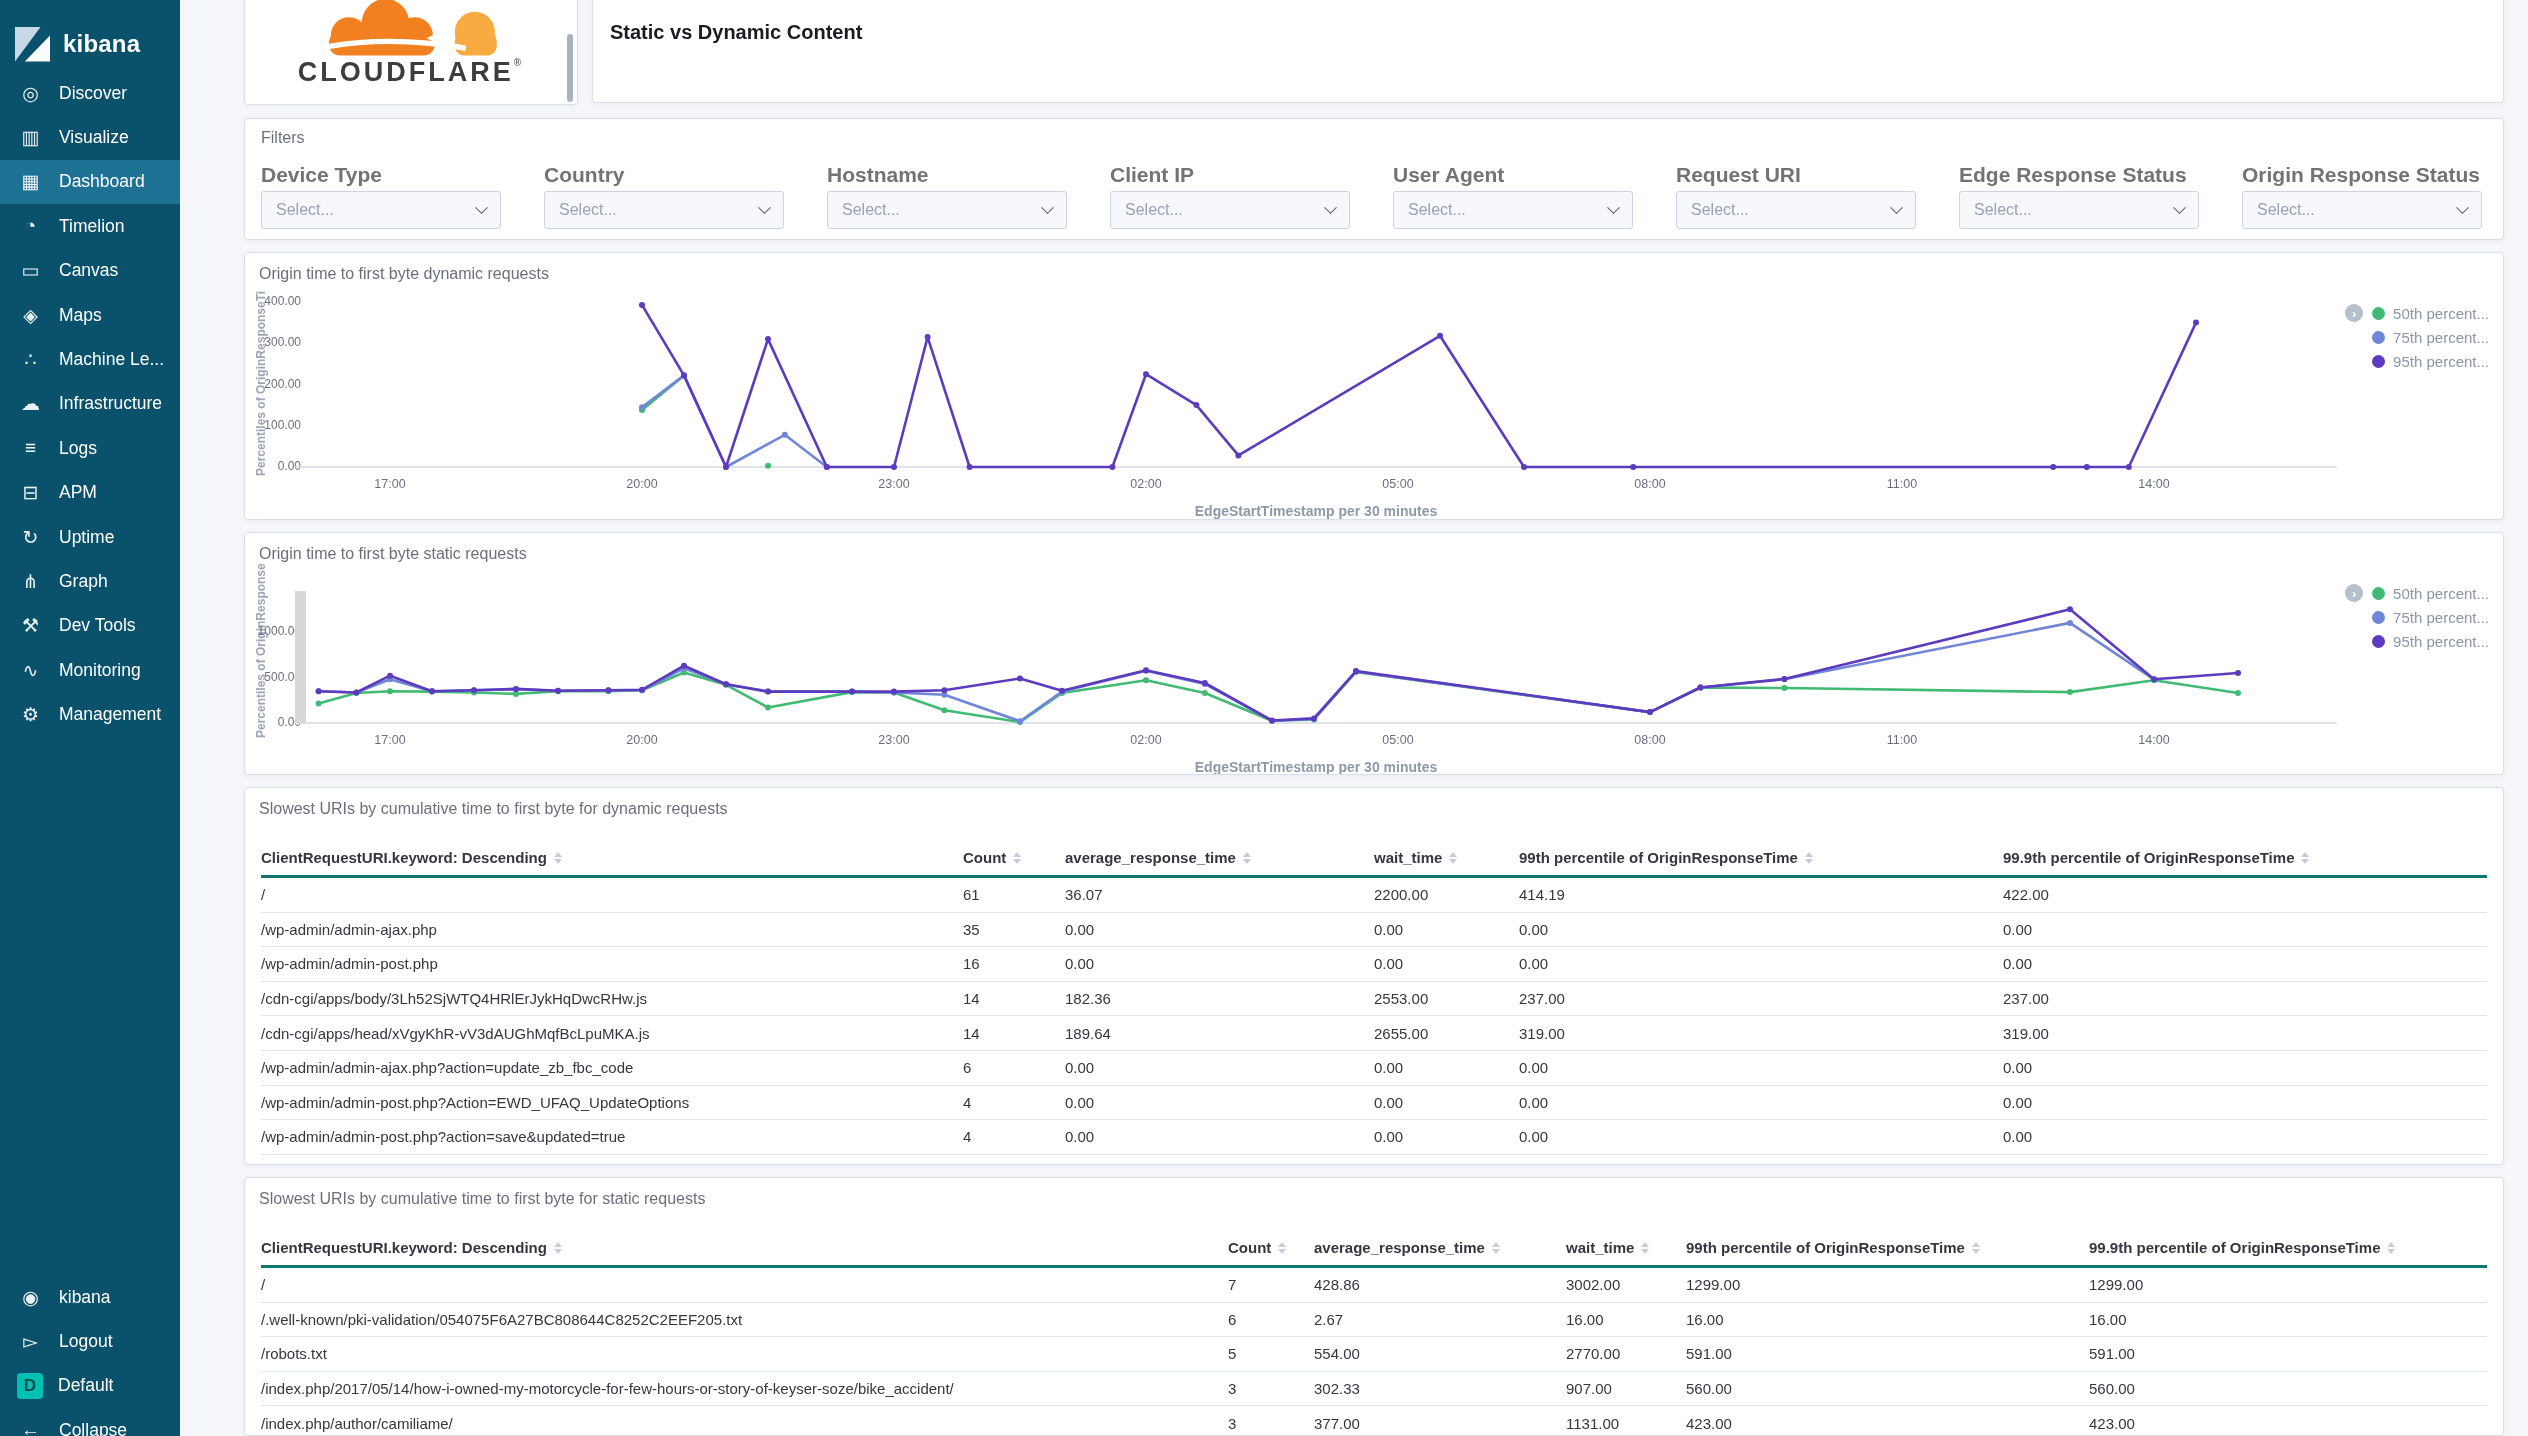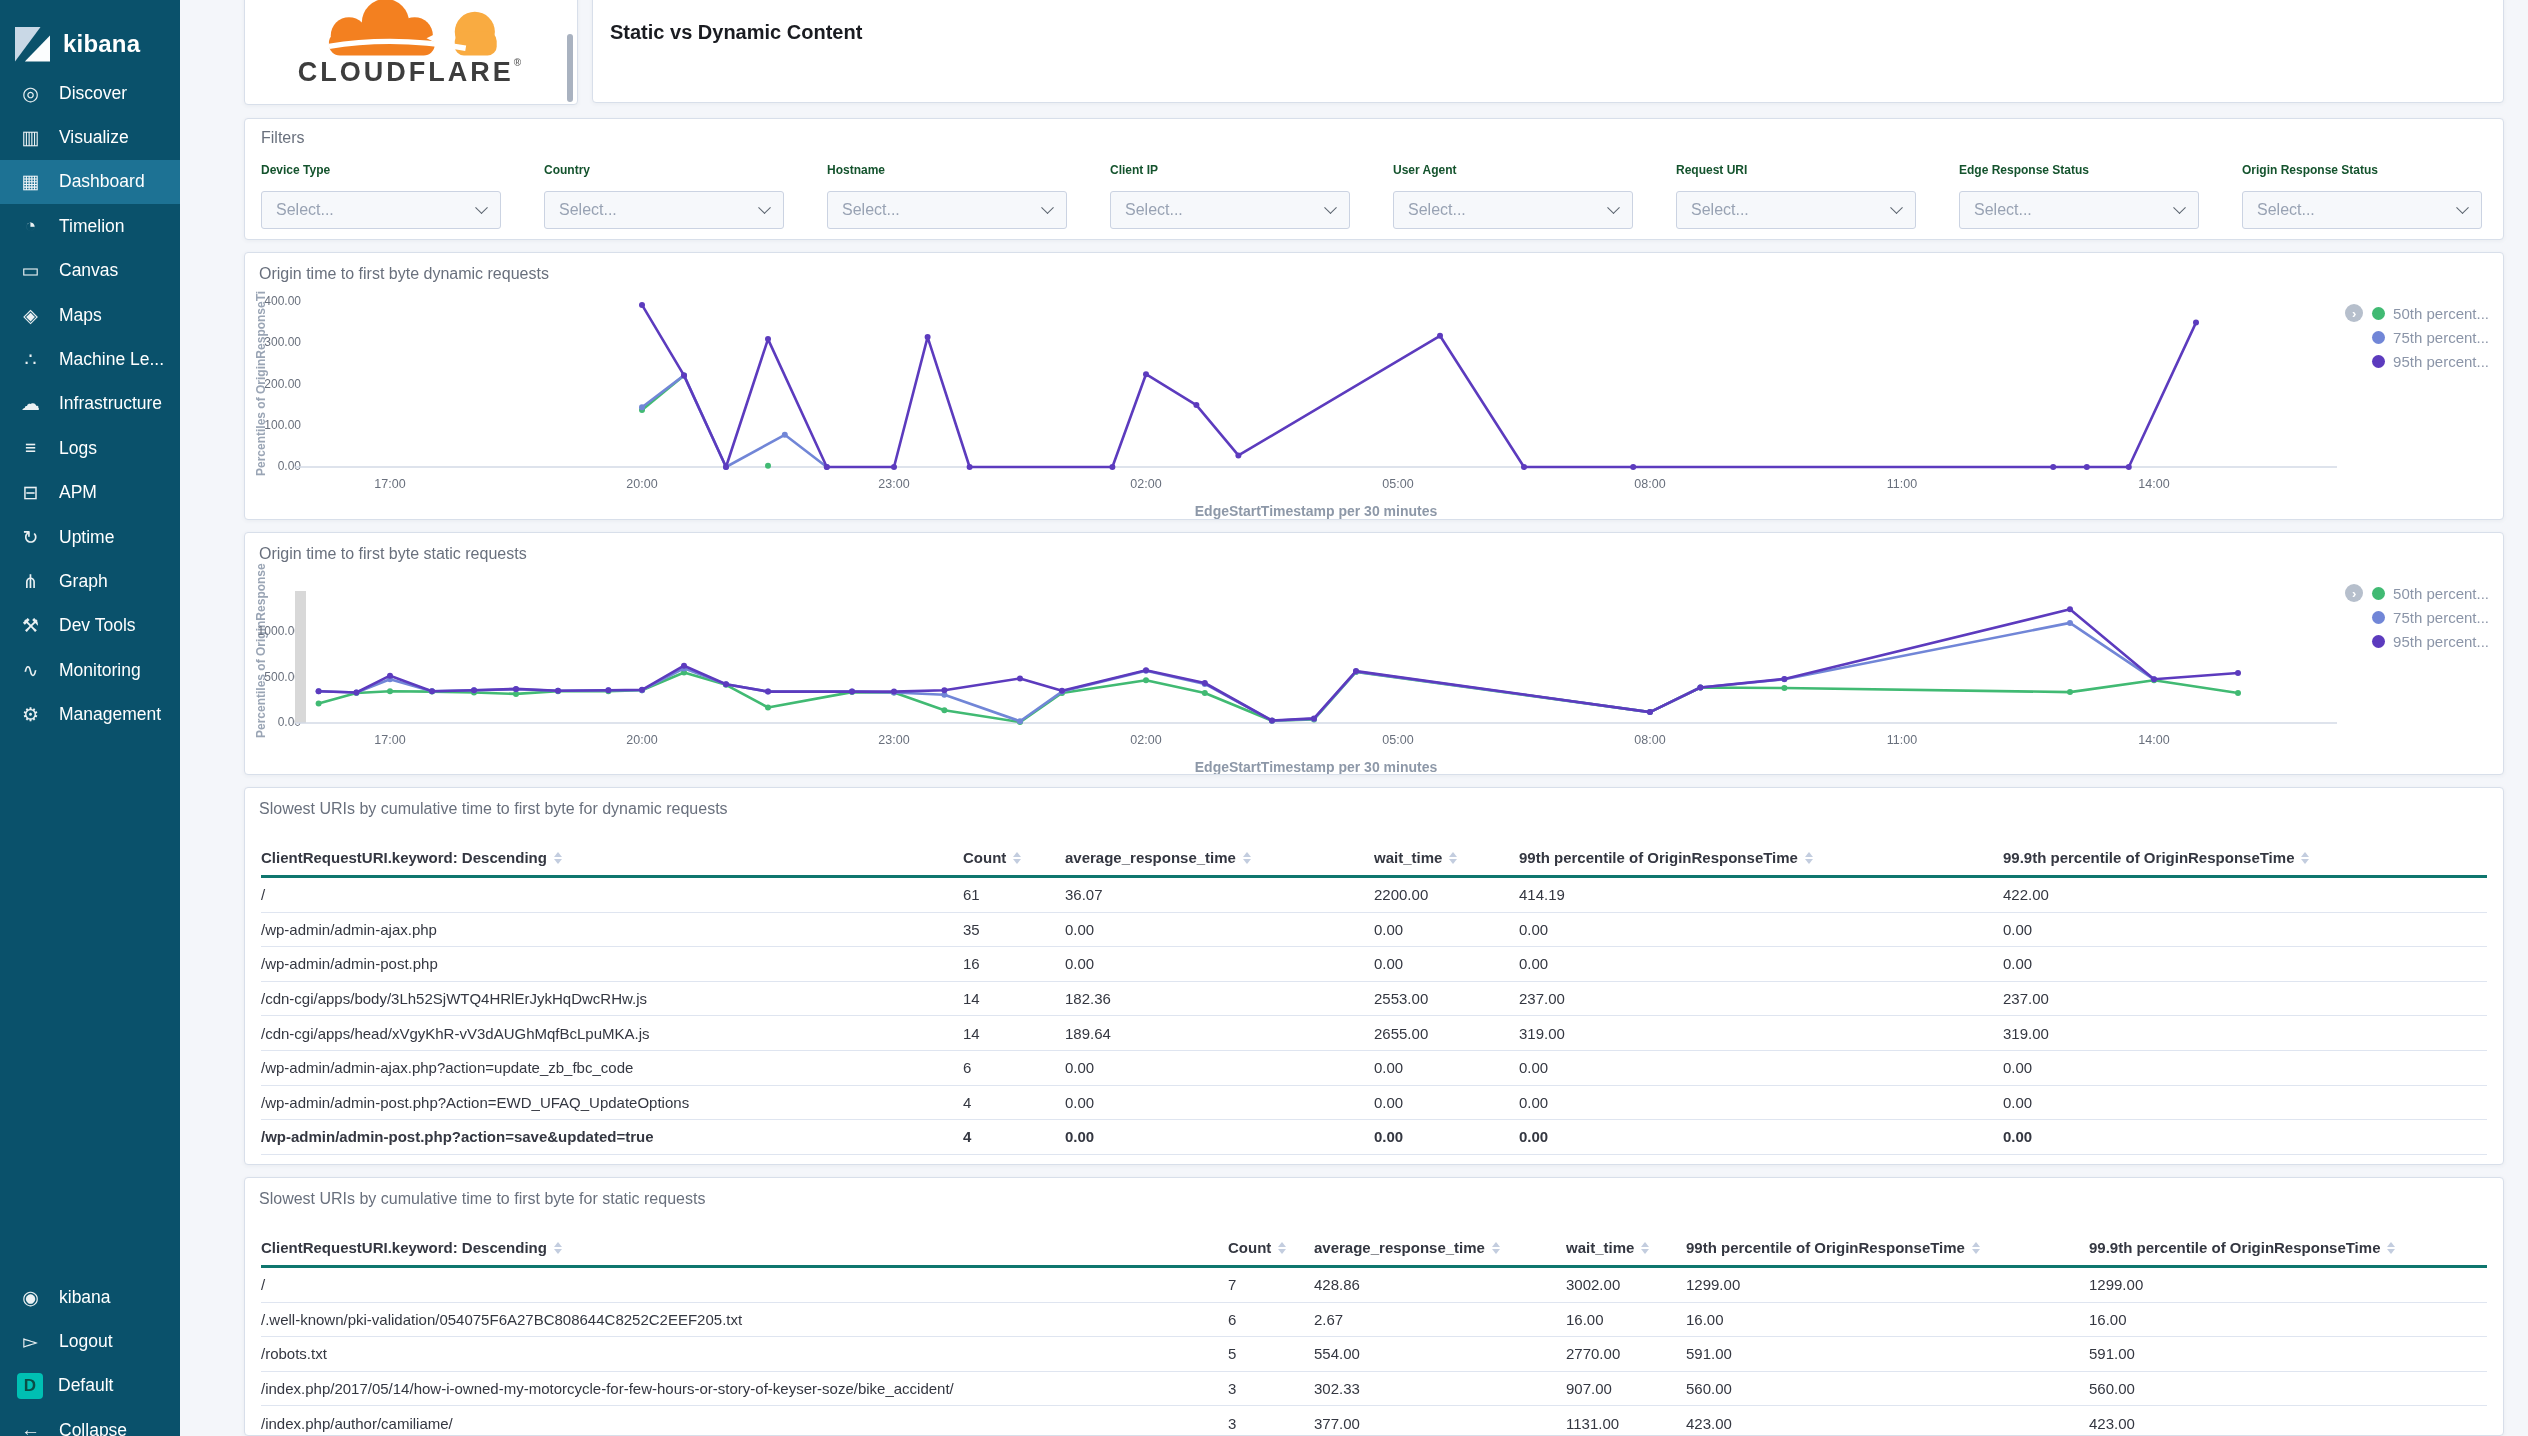--- a/index.html
+++ b/index.html
@@ -32,21 +32,21 @@
   .cf-word { font-size:27px; font-weight:bold; letter-spacing:3px; color:#3d3d3d; margin-top:-4px; white-space:nowrap; }
   .cf-reg { font-size:10px; vertical-align:top; color:#6b6b6b; }
   .panel-scrollbar { position:absolute; right:4px; top:61px; width:6px; height:68px; background:#a9b2c0; border-radius:3px; }
   .title-panel { left:412px; top:-28px; width:1912px; height:131px; padding:48px 0 0 17px; }
   .dash-title { font-size:20px; font-weight:bold; color:#1a1c21; }
 
   
   .filters-panel { left:64px; top:118px; width:2260px; height:122px; }
   .panel-label { position:absolute; left:16px; top:10px; font-size:16px; color:#69707D; }
   .filters-fields { position:absolute; left:16px; top:44px; display:grid; grid-template-columns:repeat(8,240px); column-gap:43px; }
-  .filter-label { display:block; font-size:12px; font-weight:bold; color:#14532d; height:20px; }
+  .filter-label { display:block; font-size:21px; font-weight:bold; color:#737373; height:20px; }
   .select { margin-top:8px; height:38px; background:#f6f8fb; border:1px solid #cbd3e2; border-radius:3px;
     display:flex; align-items:center; justify-content:space-between; padding:0 14px; cursor:pointer; }
   .select .ph { color:#98a2b3; font-size:16px; }
   .chev { width:9px; height:9px; border-right:1.8px solid #5c6570; border-bottom:1.8px solid #5c6570;
     transform:rotate(45deg) translate(-2px,-2px); }
 
   
   .chart-panel { overflow:hidden; }
   #chart-0 { left:64px; top:252px; width:2260px; height:268px; }
   #chart-1 { left:64px; top:532px; width:2260px; height:243px; }
@@ -544,21 +544,21 @@
           <div class="td">0.00</div>
         </div>
         <div class="trow trgrid" style="grid-template-columns: 702px 102px 309px 145px 484px 1fr;">
           <div class="td uri">/wp-admin/admin-post.php?Action=EWD_UFAQ_UpdateOptions</div>
           <div class="td">4</div>
           <div class="td">0.00</div>
           <div class="td">0.00</div>
           <div class="td">0.00</div>
           <div class="td">0.00</div>
         </div>
-        <div class="trow trgrid" style="grid-template-columns: 702px 102px 309px 145px 484px 1fr; font-weight: bold;">
+        <div class="trow trgrid" style="grid-template-columns: 702px 102px 309px 145px 484px 1fr;">
           <div class="td uri">/wp-admin/admin-post.php?action=save&amp;updated=true</div>
           <div class="td">4</div>
           <div class="td">0.00</div>
           <div class="td">0.00</div>
           <div class="td">0.00</div>
           <div class="td">0.00</div>
         </div>
         <div class="trow trgrid" style="grid-template-columns: 702px 102px 309px 145px 484px 1fr;">
           <div class="td uri">/wp-admin/admin-post.php?action=...</div>
           <div class="td">4</div>

